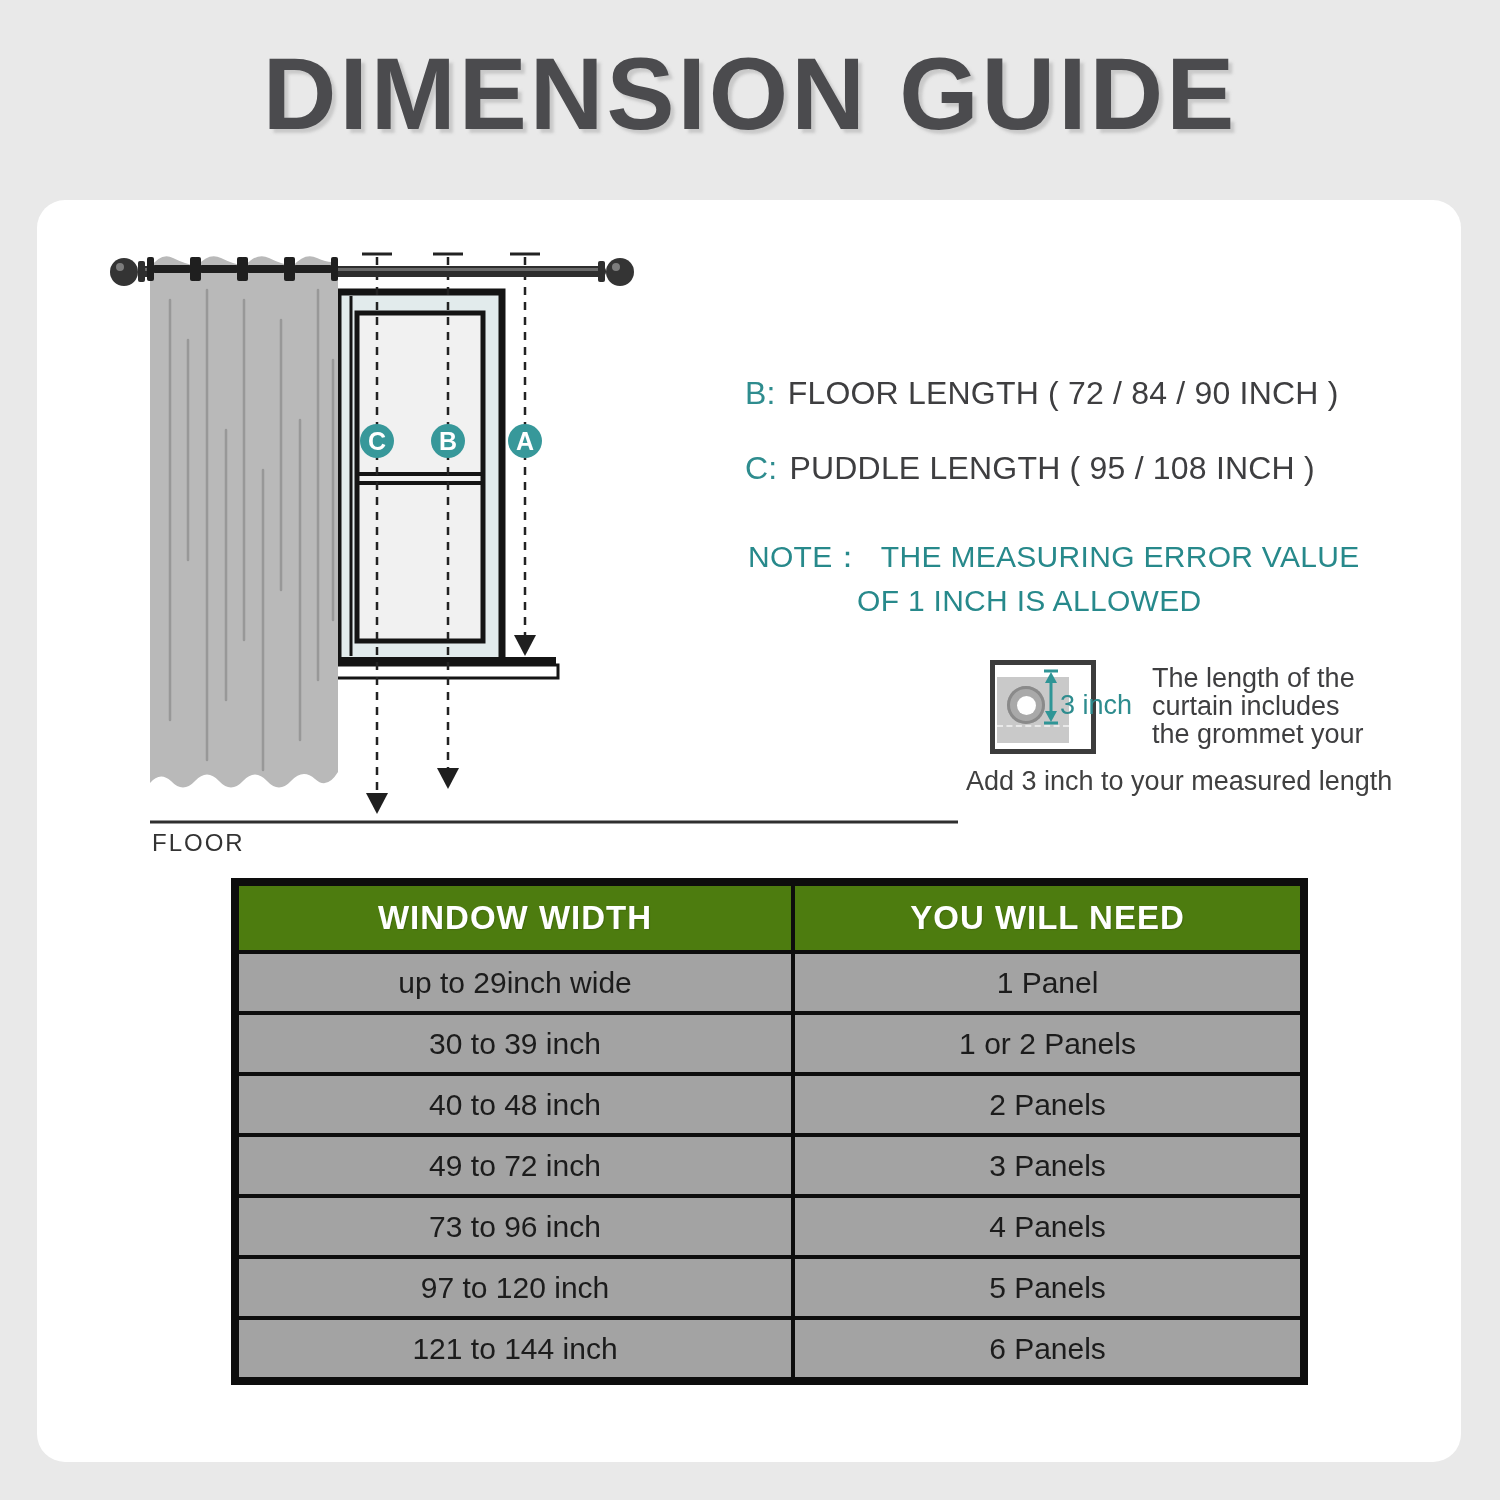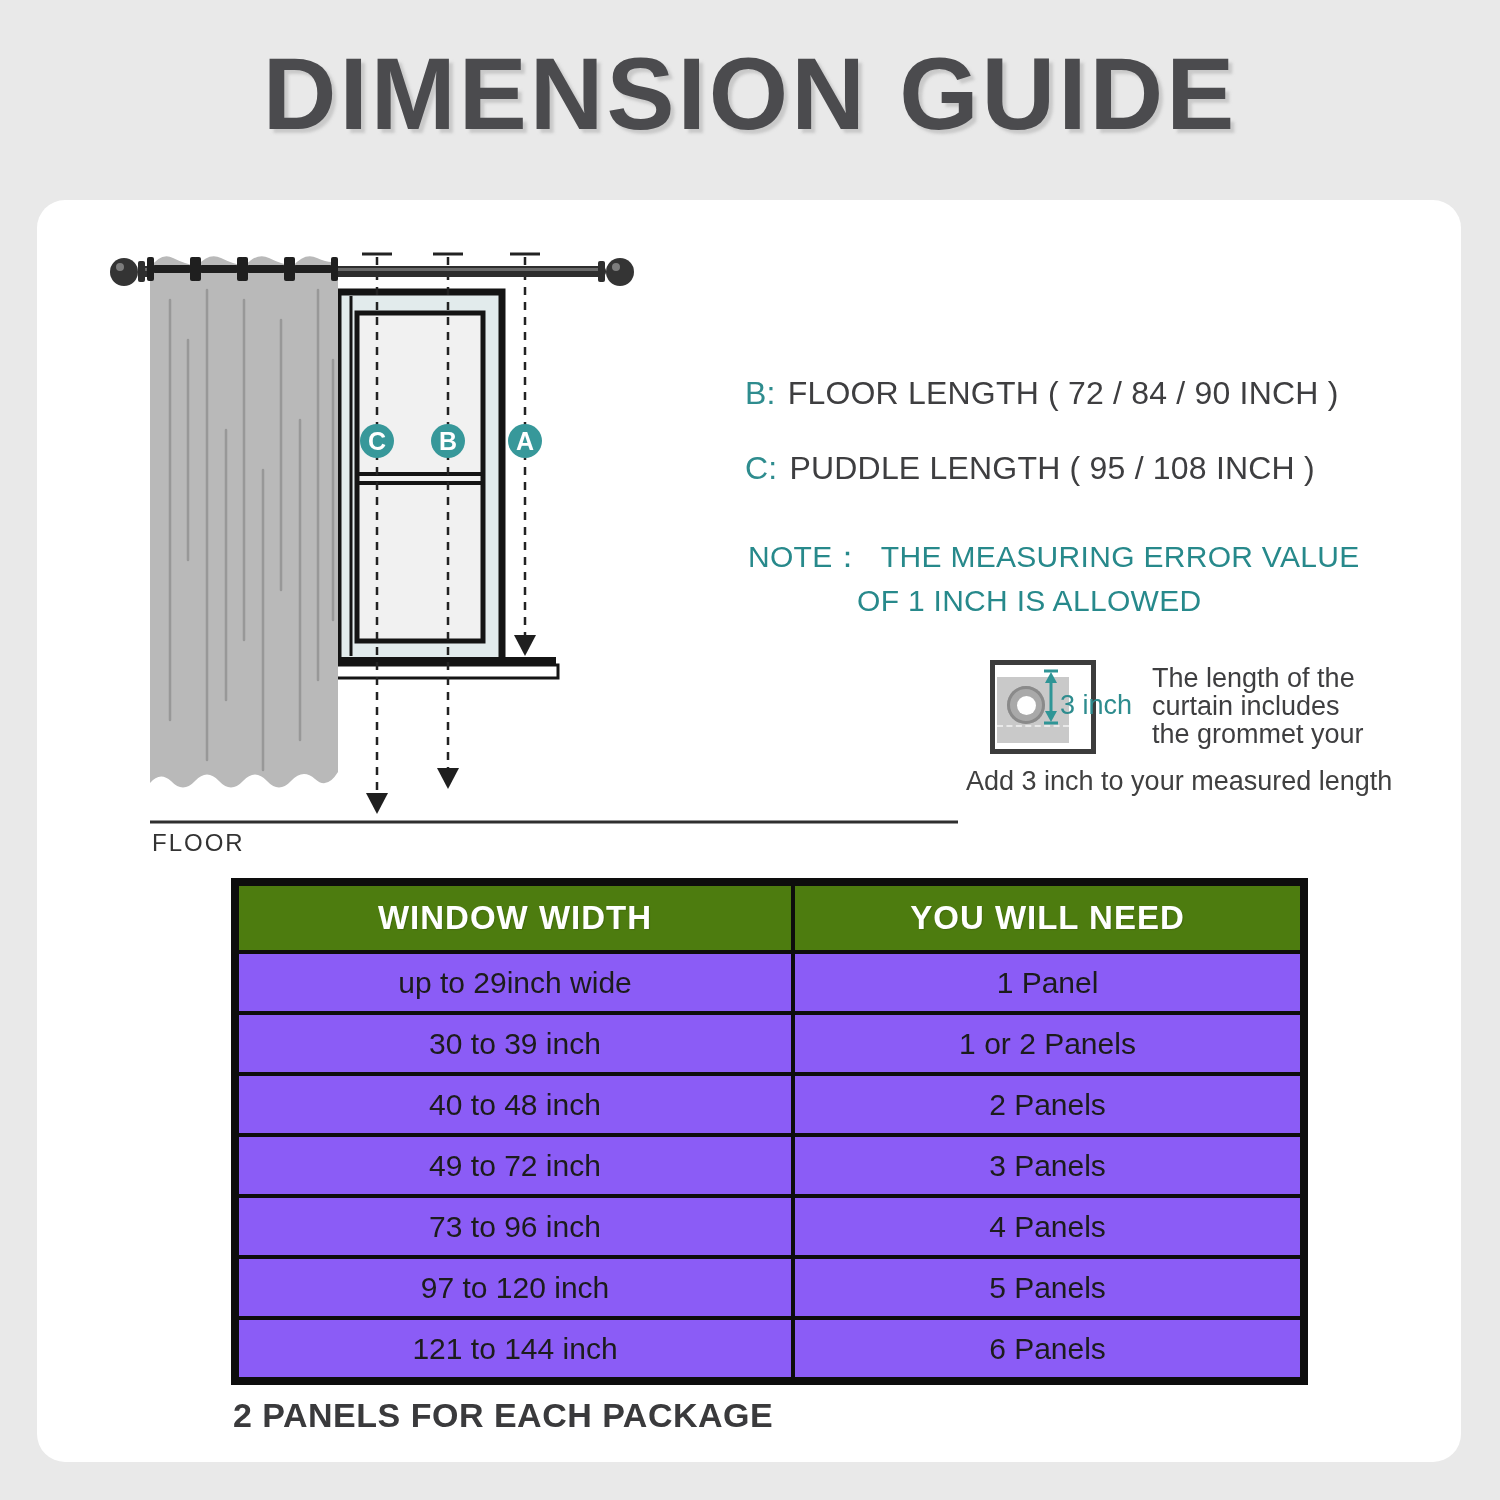--- a/index.html
+++ b/index.html
@@ -85,21 +85,21 @@
     border:8px solid #0d0d0d;
     table-layout:fixed;
   }
   .panel-table th{
     background:#4d7c0f;color:#ffffff;
     font-size:33px;font-weight:bold;letter-spacing:1px;
     height:62px;border:4px solid #0d0d0d;text-align:center;
     text-shadow:1px 1px 1px rgba(0,0,0,0.15);
   }
   .panel-table td{
-    background:#8b5cf6;color:#1c1c1c;
+    background:#a3a3a3;color:#1c1c1c;
     font-size:30px;height:55px;border:4px solid #0d0d0d;text-align:center;
   }
   .col-w1{width:52.2%;} .col-w2{width:47.8%;}
 
   .package-note{
     position:absolute;left:233px;top:1396px;white-space:nowrap;
     font-size:34px;font-weight:600;color:#3a3a3c;letter-spacing:0.5px;
   }
 </style>
 </head>
@@ -285,15 +285,14 @@
           <td>97 to 120 inch</td>
           <td>5 Panels</td>
         </tr>
         <tr>
           <td>121 to 144 inch</td>
           <td>6 Panels</td>
         </tr>
       </tbody>
   </table>
 
-  <div class="package-note">2 PANELS FOR EACH PACKAGE</div>
 
 </div>
 
 </body></html>

